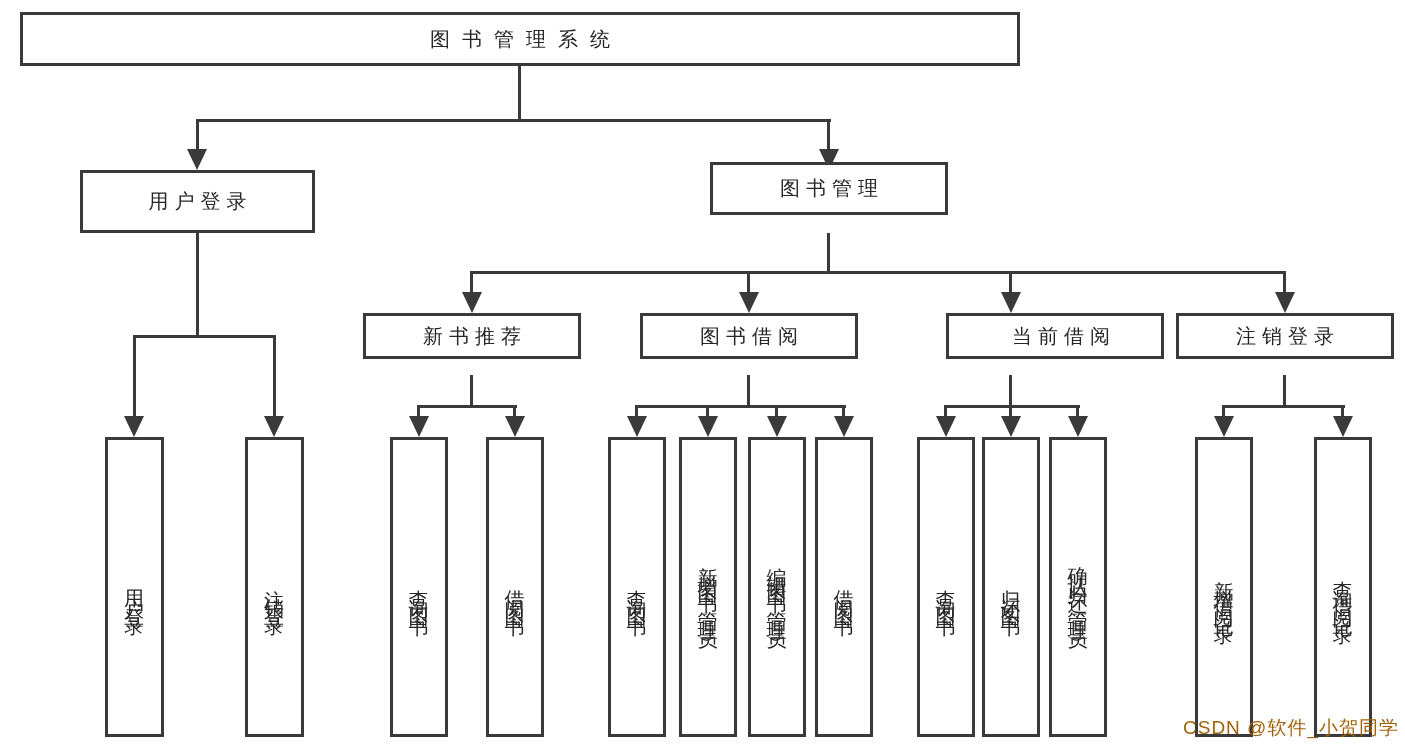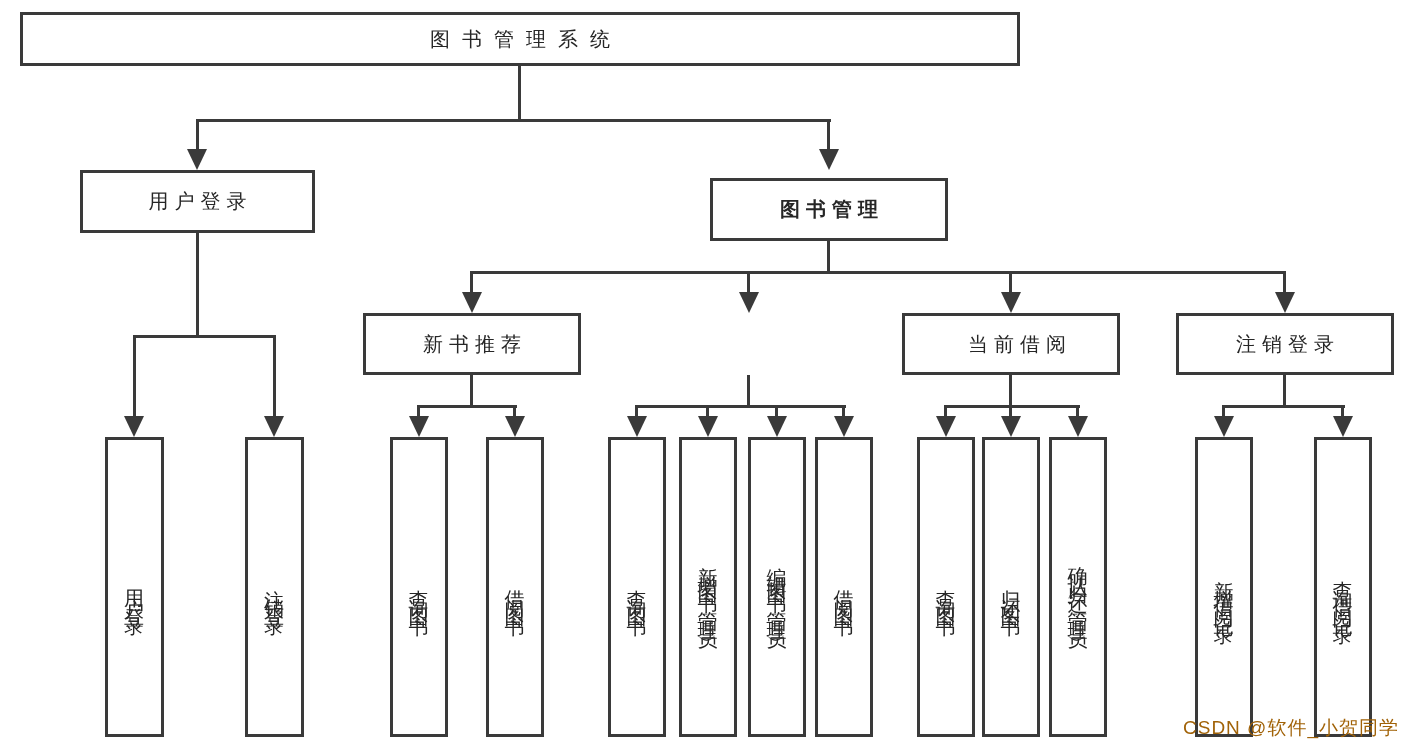--- a/index.html
+++ b/index.html
@@ -11,23 +11,23 @@
   .node{position:absolute;box-sizing:border-box;border:3px solid #3a3a3a;background:#ffffff;
         display:flex;align-items:center;justify-content:center;color:#262626;}
   .node.h .lbl{font-size:20px;letter-spacing:6px;margin-right:-6px;white-space:nowrap;}
   .node.root .lbl{font-size:20px;letter-spacing:12px;margin-right:-12px;}
   .node.v .lbl{writing-mode:vertical-rl;font-size:20px;letter-spacing:9px;margin-bottom:-9px;
                line-height:1;white-space:nowrap;}
 
   
   #n-root{left:20px;top:12px;width:1000px;height:54px;}
   #n-login{left:80px;top:170px;width:235px;height:63px;}
-  #n-mgmt{left:710px;top:178px;width:238px;height:63px;font-weight:bold;}
-  #n-newbook,#n-borrow,#n-current,#n-records{top:313px;width:218px;height:62px;}
-  #n-newbook{left:363px;} #n-borrow{left:640px;} #n-current{left:902px;padding-left:12px;} #n-records{left:1176px;}
+  #n-mgmt{left:710px;top:162px;width:238px;height:53px;}
+  #n-newbook,#n-borrow,#n-current,#n-records{top:313px;width:218px;height:46px;}
+  #n-newbook{left:363px;} #n-borrow{left:640px;} #n-current{left:946px;padding-left:12px;} #n-records{left:1176px;}
   .leaf{top:437px;height:300px;width:58px;}
   #n-user-login{left:105px;width:59px;} #n-logout{left:245px;width:59px;}
   #n-nb-query{left:390px;} #n-nb-borrow{left:486px;}
   #n-bb-query{left:608px;} #n-bb-add{left:679px;} #n-bb-edit{left:748px;} #n-bb-borrow{left:815px;}
   #n-cb-query{left:917px;} #n-cb-return{left:982px;} #n-cb-confirm{left:1049px;}
   #n-br-add{left:1195px;} #n-br-query{left:1314px;}
 
   
   .hl,.vl{position:absolute;background:#3a3a3a;}
   .hl{height:3px;} .vl{width:3px;}
@@ -137,20 +137,23 @@
   <div class="node h" id="n-login">
     <span class="lbl">用户登录</span>
   </div>
   <div class="node h" id="n-mgmt">
     <span class="lbl">图书管理</span>
   </div>
 
   <div class="node h" id="n-newbook">
     <span class="lbl">新书推荐</span>
   </div>
+  <div class="node h" id="n-borrow">
+    <span class="lbl">图书借阅</span>
+  </div>
   <div class="node h" id="n-current">
     <span class="lbl">当前借阅</span>
   </div>
   <div class="node h" id="n-records">
     <span class="lbl">注销登录</span>
   </div>
 
   <div class="node v leaf" id="n-user-login">
     <span class="lbl">用户登录</span>
   </div>

